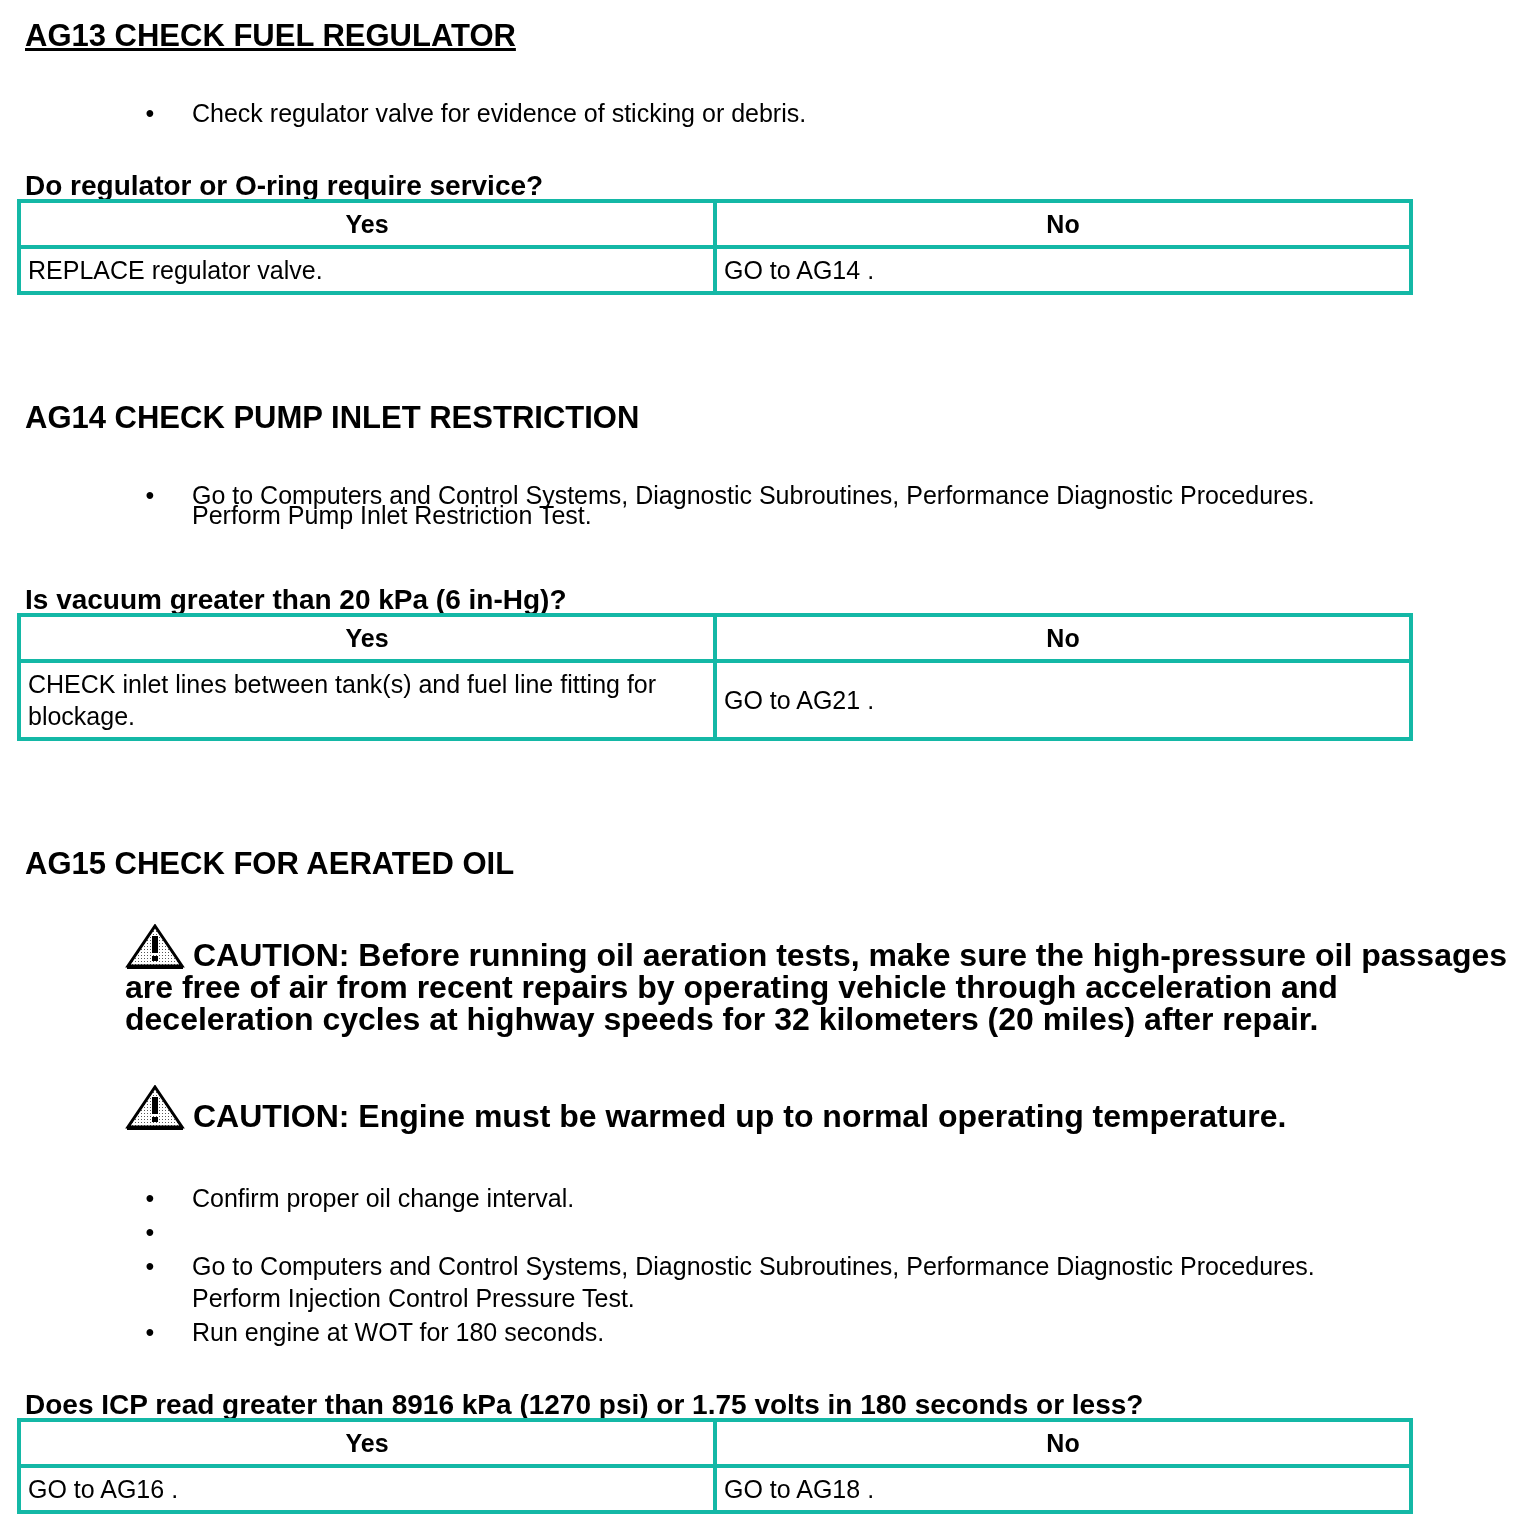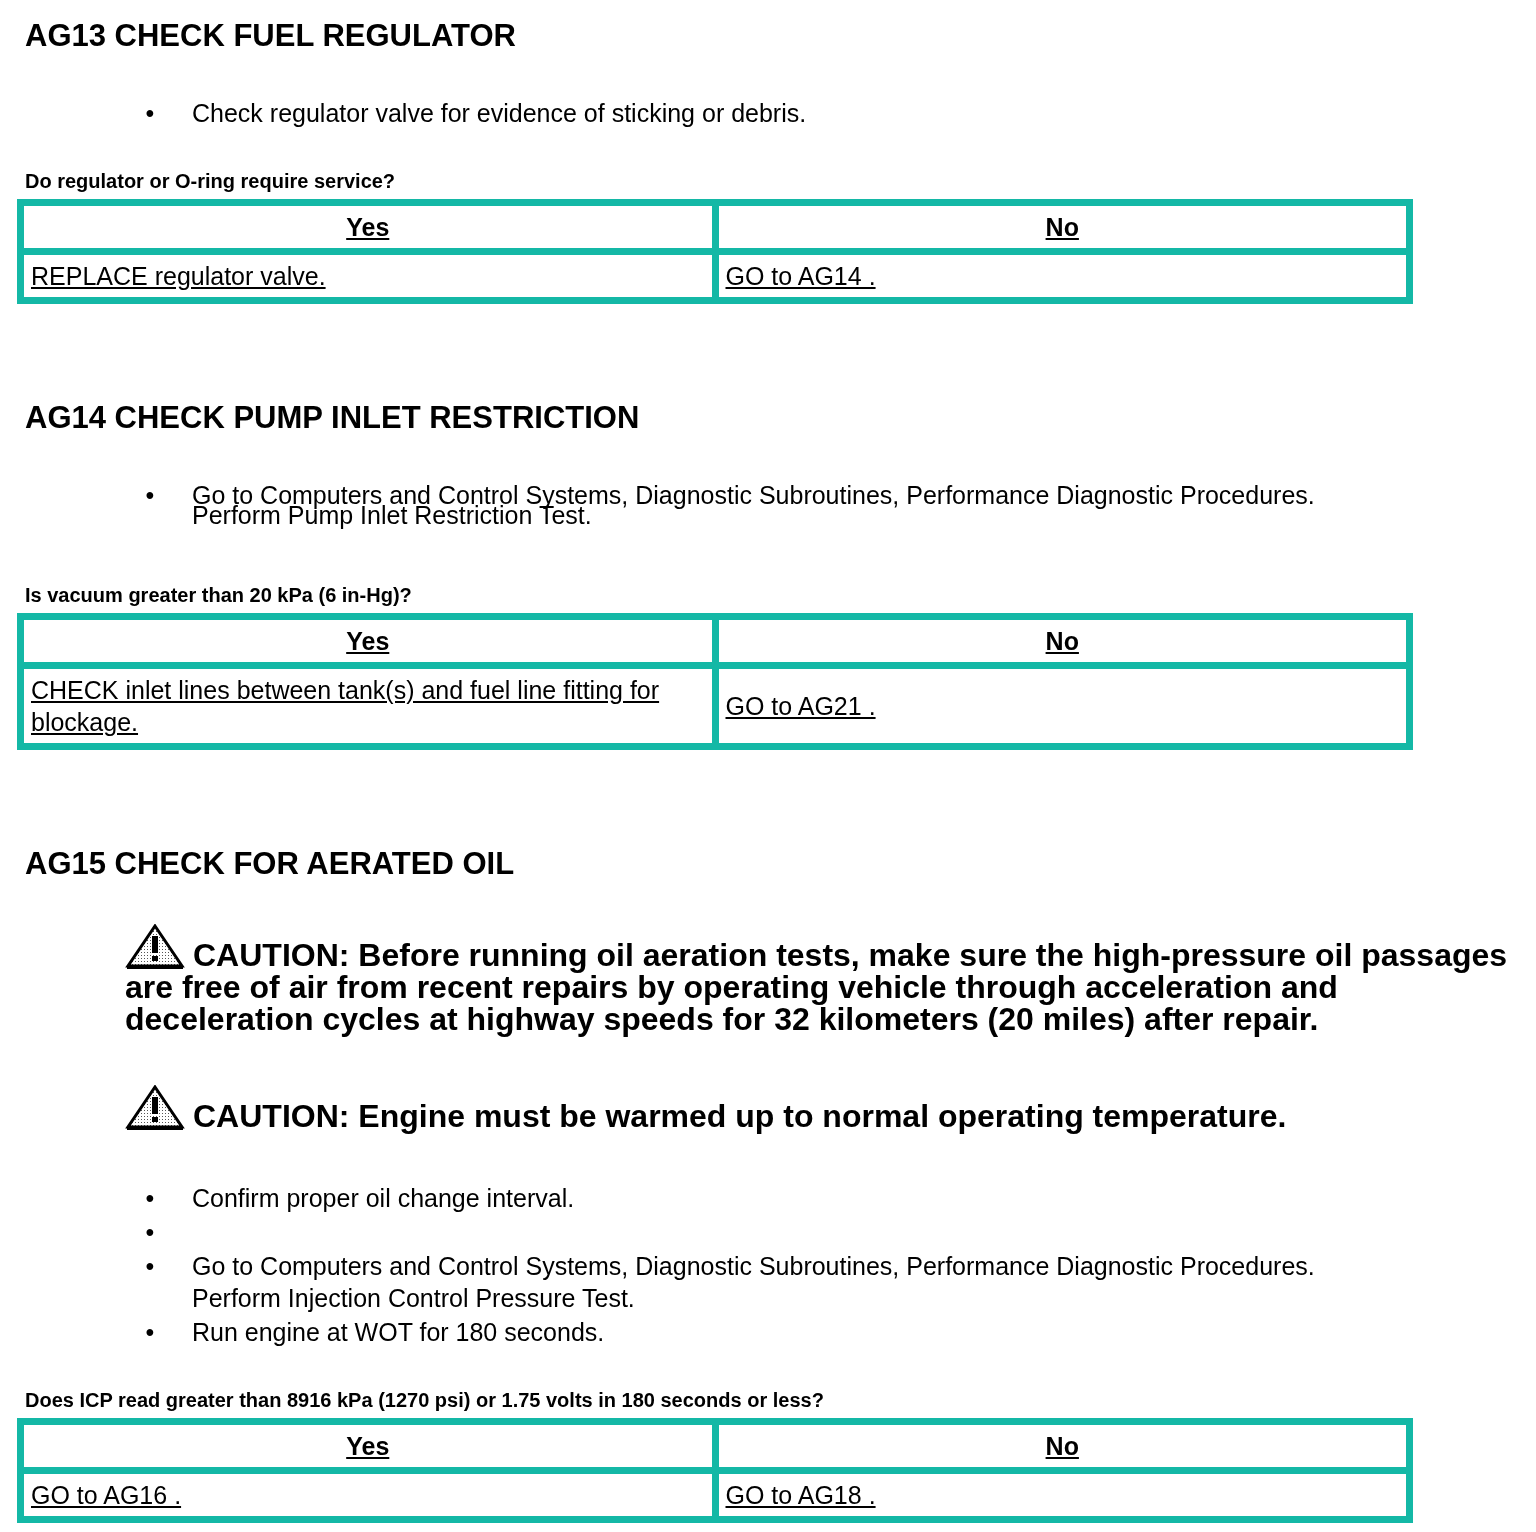--- a/index.html
+++ b/index.html
@@ -37,36 +37,35 @@
     }
     .bullet-text {
       position: absolute;
       left: 52px;
       top: 0;
       white-space: nowrap;
     }
     .question {
       left: 25px;
       font-weight: bold;
-      font-size: 20px;
+      font-size: 28px;
       white-space: nowrap;
     }
     table.decision {
       position: absolute;
       left: 17px;
       width: 1396px;
       border-collapse: collapse;
       table-layout: fixed;
       font-size: 25px;
     }
     table.decision td, table.decision th {
-      border: 7px solid #14b8a6;
+      border: 4px solid #14b8a6;
       padding: 0 7px;
       vertical-align: middle;
-      text-decoration: underline;
     }
     table.decision th {
       font-weight: bold;
       text-align: center;
       height: 42px;
     }
     table.decision td {
       text-align: left;
       height: 42px;
       line-height: 32px;
@@ -85,21 +84,21 @@
       display: inline-block;
       width: 60px;
       height: 46px;
       vertical-align: -4px;
       margin-right: 8px;
     }
   </style>
 </head>
 <body>
 
-<div class="abs heading" style="top:18px;">AG13 CHECK FUEL REGULATOR</div>
+<div class="abs heading" style="top:18px;text-decoration:underline;">AG13 CHECK FUEL REGULATOR</div>
 
 <div class="abs bullet-row" style="top:97px; width:1300px; height:32px;">
   <span class="bullet-dot">•</span>
   <span class="bullet-text">Check regulator valve for evidence of sticking or debris.</span>
 </div>
 
 <div class="abs question" style="top:170px;">Do regulator or O-ring require service?</div>
 
 <table class="decision" style="top:199px;">
   <tbody>

